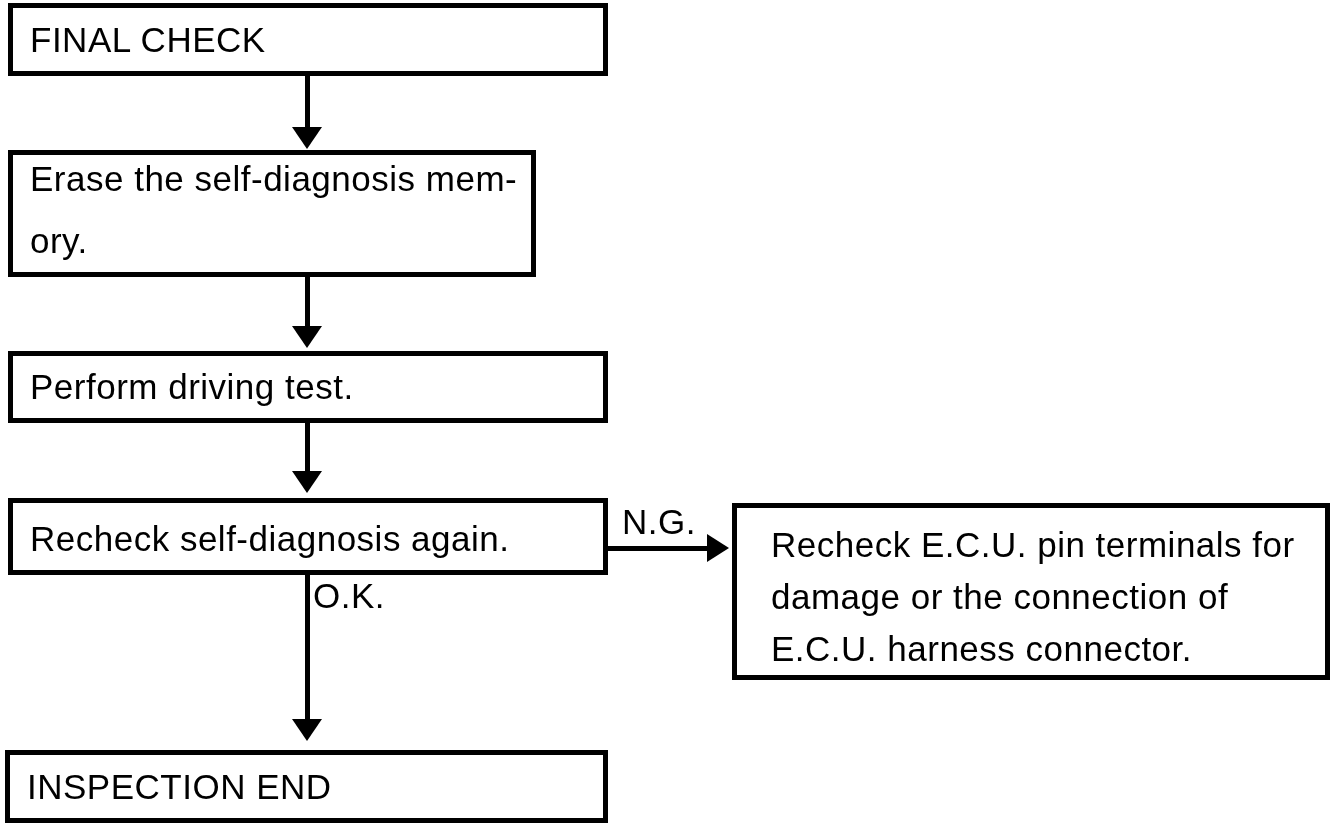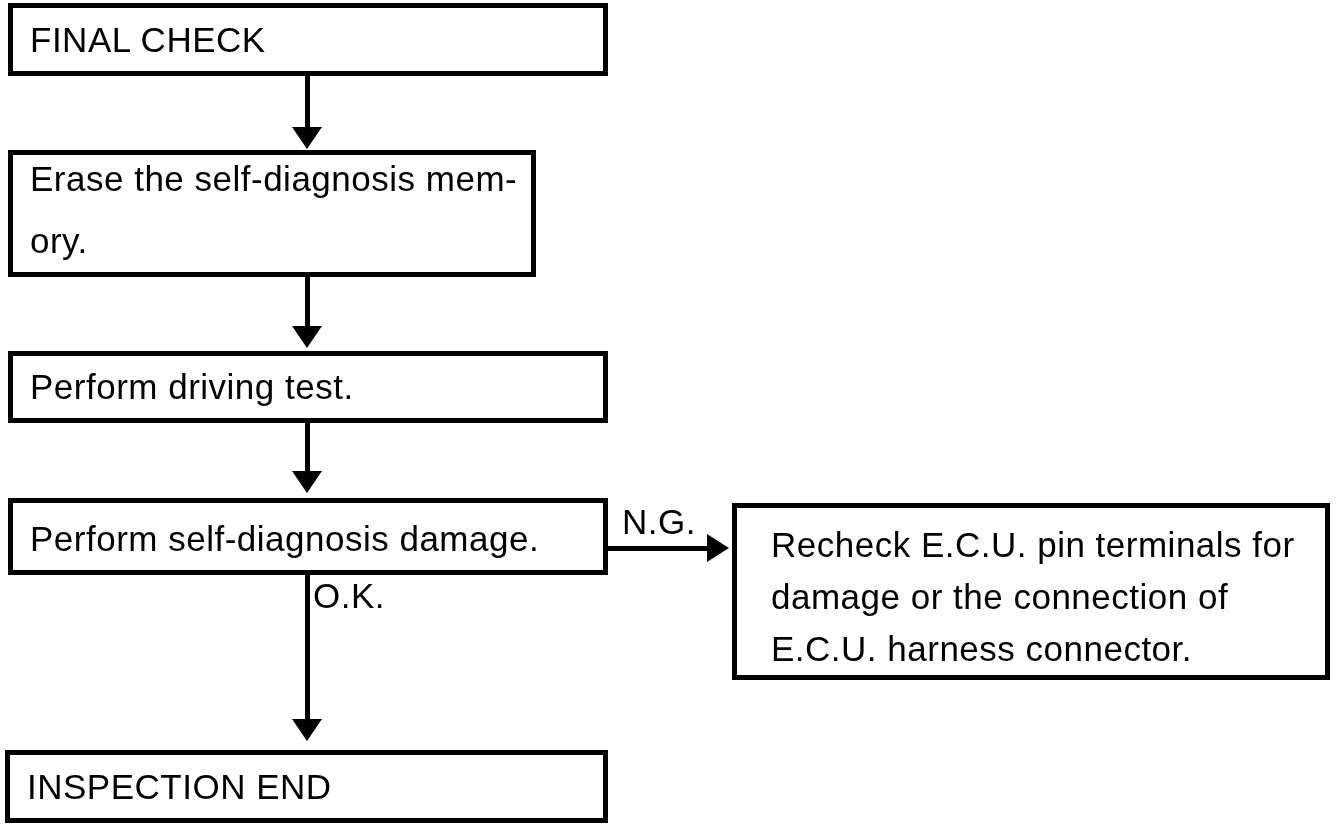--- a/index.html
+++ b/index.html
@@ -86,21 +86,21 @@
   <div class="arrowhead-down" style="left:292px; top:326px;"></div>
 
   <div class="node" style="left:8px; top:351px; width:600px; height:72px;">
     <span class="line">Perform driving test.</span>
   </div>
 
   <div class="vline" style="left:305px; top:423px; height:50px;"></div>
   <div class="arrowhead-down" style="left:292px; top:471px;"></div>
 
   <div class="node" style="left:8px; top:498px; width:600px; height:77px;">
-    <span class="line">Perform self-diagnosis damage.</span>
+    <span class="line">Recheck self-diagnosis again.</span>
   </div>
 
   <div class="edge-label" style="left:622px; top:503px;">N.G.</div>
   <div class="hline" style="left:608px; top:546px; width:101px;"></div>
   <div class="arrowhead-right" style="left:707px; top:534px;"></div>
 
   <div class="node tight" style="left:732px; top:503px; width:598px; height:177px;padding-left:34px;">
     <span class="line">Recheck E.C.U. pin terminals for</span>
     <span class="line">damage or the connection of</span>
     <span class="line">E.C.U. harness connector.</span>

